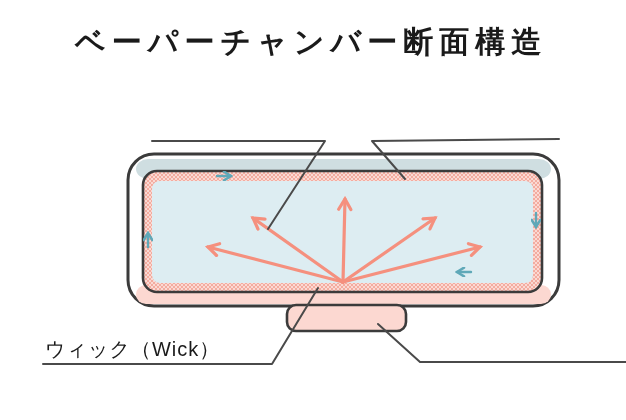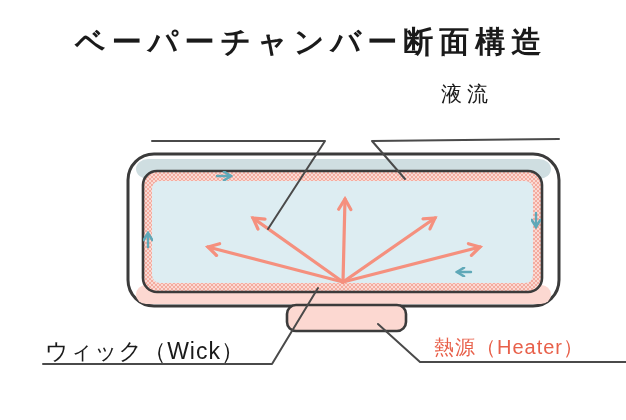--- a/index.html
+++ b/index.html
@@ -23,21 +23,21 @@
   }
   .diagram-svg{position:absolute;left:0;top:0;}
   .txt{position:absolute;white-space:nowrap;}
   .title{left:60px;top:22px;font-size:30px;font-weight:700;letter-spacing:6px;}
   .lbl-jp{font-size:21px;font-weight:500;letter-spacing:5px;text-align:center;}
   .lbl-en{font-size:20px;font-weight:500;text-align:center;}
   .vapor-jp{left:146px;top:80px;width:160px;}
   .vapor-en{left:124px;top:107px;width:200px;}
   .liquid-jp{left:372px;top:80px;width:160px;}
   .liquid-en{left:347px;top:107px;width:200px;}
-  .wick-lbl{left:30px;top:336px;font-size:23px;font-weight:500;letter-spacing:1px;}
+  .wick-lbl{left:30px;top:336px;font-size:20px;font-weight:500;letter-spacing:1px;}
   .heater-lbl{left:419px;top:334px;font-size:20px;font-weight:500;color:var(--c-heater_text);letter-spacing:1px;}
   
   .shell{fill:#ffffff;stroke:var(--c-outline);stroke-width:3;}
   .band-top{fill:var(--c-top_band);}
   .band-bottom{fill:var(--c-bottom_band);}
   .wick{fill:url(#wickdots);stroke:var(--c-outline);stroke-width:2.6;}
   .wick-bg{fill:var(--c-wick_fill);}
   .wick-dot{fill:var(--c-wick_dot);}
   .vapor-space{fill:var(--c-vapor_space);}
   .heater-block{fill:var(--c-heater_fill);stroke:var(--c-outline);stroke-width:2.6;}
@@ -95,17 +95,15 @@
       <polyline class="leader" points="137,141 310,141 253,229"></polyline>
       <polyline class="leader" points="544,139 357,141 390,179"></polyline>
       <polyline class="leader" points="28,364 257,364 303,288"></polyline>
       <polyline class="leader" points="612,362 405,362 363,324"></polyline>
     </g>
   </svg>
 
   <div class="txt title">ベーパーチャンバー断面構造</div>
 
 
-  <div class="txt lbl-jp liquid-jp">液流</div>
 
   <div class="txt wick-lbl">ウィック（Wick）</div>
-  <div class="txt heater-lbl">熱源（Heater）</div>
 </div>
 
 </body></html>

